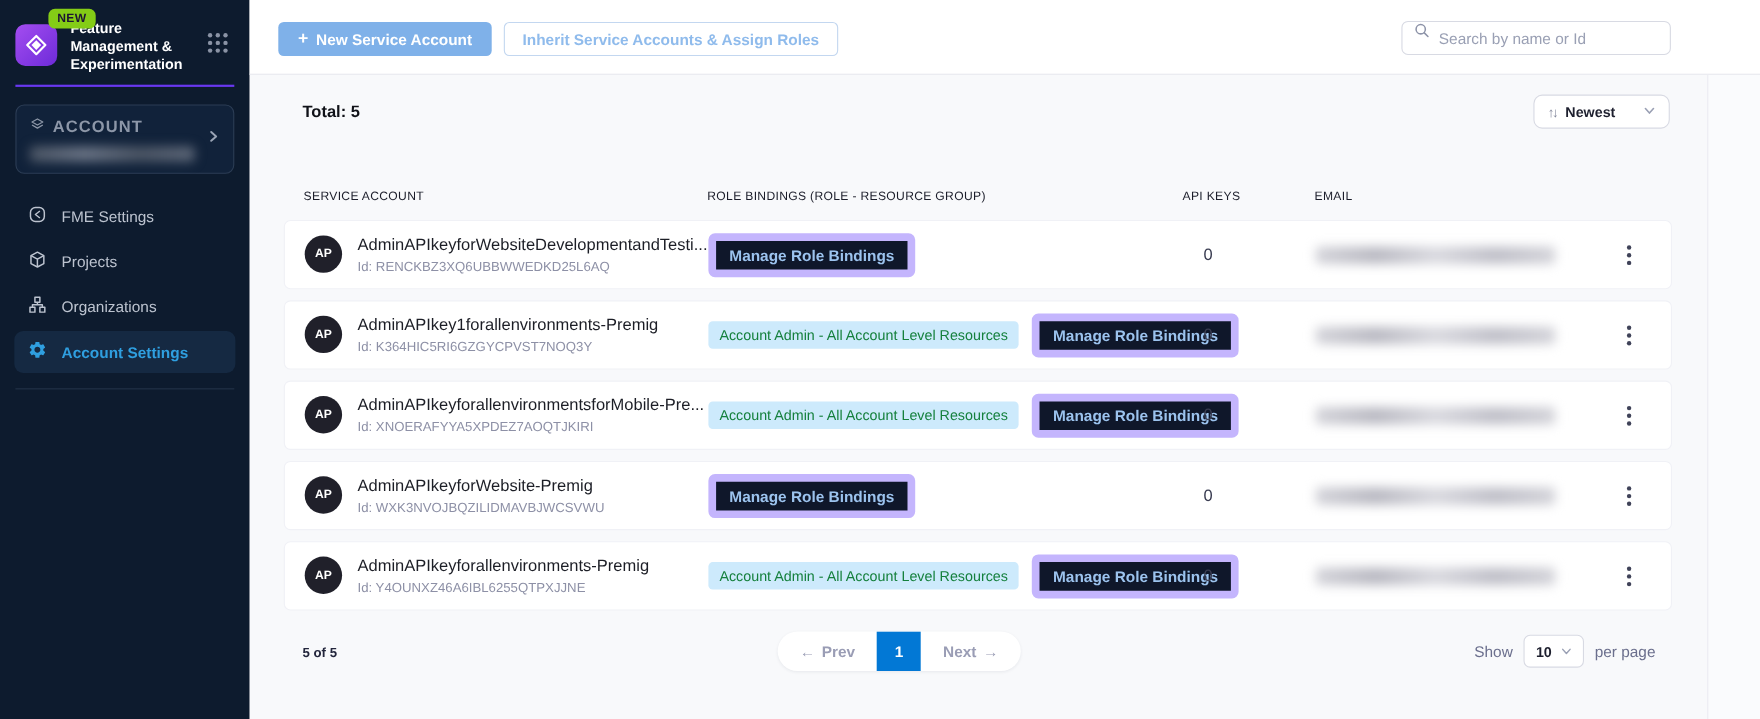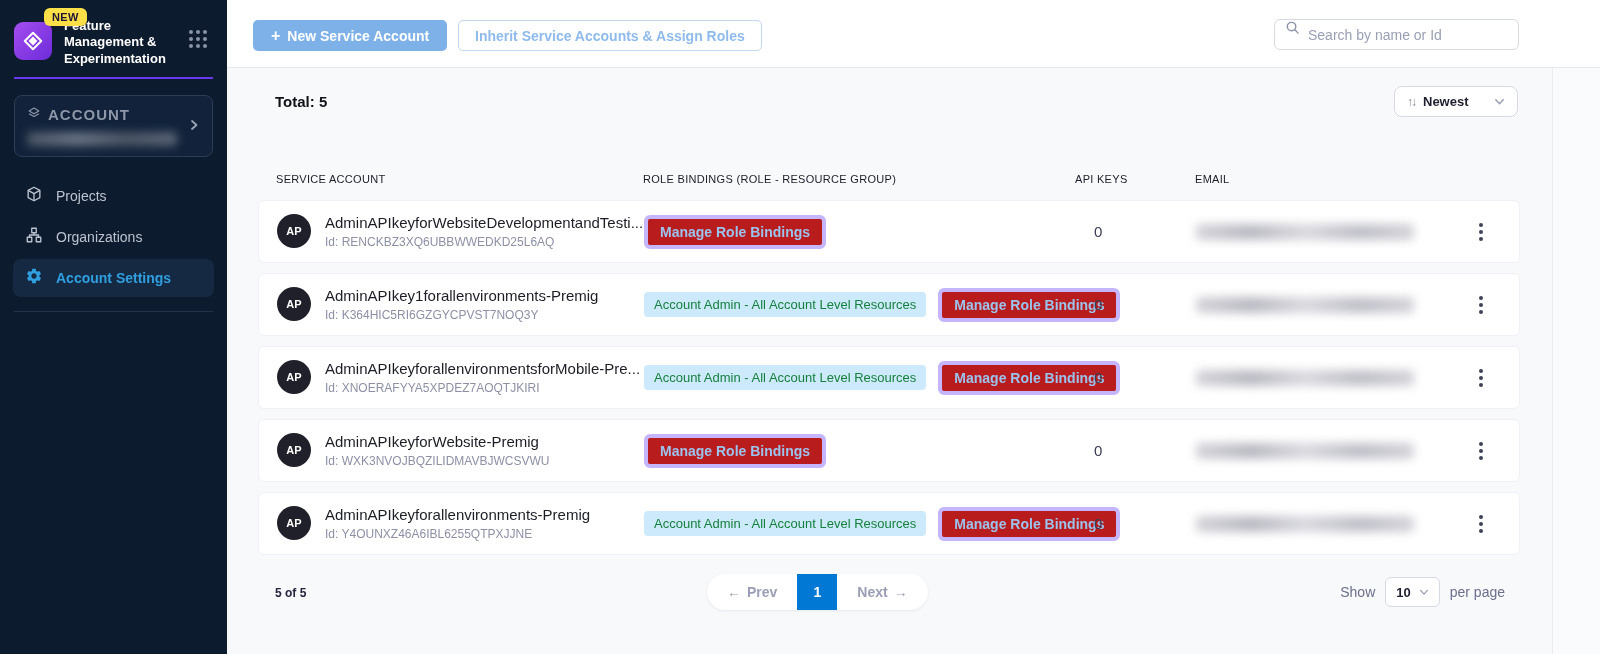--- a/index.html
+++ b/index.html
@@ -2,21 +2,21 @@
 <html style="--primary-blue: #0278d5; --chip-bg: #cdeafc; --sidebar-bg: #0d1b2e; --active-link: #2f9fe0; --brand-purple: #6938f0; --primary-button-bg: #7fb1e9;"><head>
 <meta charset="utf-8">
 <style>
   * { margin:0; padding:0; box-sizing:border-box; }
   html,body { width:1600px; height:654px; font-family:"Liberation Sans", sans-serif; }
   body { position:relative; background:#f8f9fb; overflow:hidden; }
 
   
   .sidebar { position:absolute; left:0; top:0; width:227px; height:654px; background:#0d1b2e; }
   .brand { position:relative; padding:10px 14px 0 14px; }
-  .new-badge { position:absolute; left:44px; top:8px; background:#fde047; color:#1d1533;
+  .new-badge { position:absolute; left:44px; top:8px; background:#84cc16; color:#1d1533;
     font-size:11px; font-weight:bold; padding:3px 8px; border-radius:6px; letter-spacing:.3px; z-index:2;}
   .logo { position:absolute; left:14px; top:22px; width:38px; height:38px; border-radius:9px;
     background:linear-gradient(135deg,#a44df0,#6d2bd9); display:flex; align-items:center; justify-content:center; }
   .brand-title { margin-left:50px; padding-top:8px; width:124px; color:#fff; font-size:13px;
     font-weight:bold; line-height:1.25; }
   .grid-icon { position:absolute; right:20px; top:30px; display:grid;
     grid-template-columns:repeat(3,4px); grid-gap:3px; }
   .grid-icon i { width:4px; height:4px; border-radius:50%; background:#8a93a5; }
   .brand-underline { margin:10px 14px 0 14px; height:2px; background:#6938f0; }
 
@@ -68,21 +68,21 @@
   .thead { height:22px; margin-bottom:10px; }
   .th { font-size:11px; font-weight:normal; color:#1b1d2a; letter-spacing:.3px; }
   .row { height:63px; background:#fff; border:1px solid #f0f1f6; border-radius:6px; margin-bottom:10px; }
   .cell-sa { display:flex; gap:14px; min-width:0; }
   .avatar { width:34px; height:34px; border-radius:50%; background:#20202a; color:#fff;
     font-size:11px; font-weight:bold; display:flex; align-items:center; justify-content:center; flex:0 0 auto; }
   .sa-name { font-size:15px; color:#1c1e26; white-space:nowrap; }
   .sa-id { font-size:12px; color:#8d90a6; margin-top:4px; white-space:nowrap; }
   .cell-rb { display:flex; align-items:center; gap:12px; }
   .role-chip { background:#cdeafc; color:#15803d; font-size:13px; padding:5px 10px; border-radius:4px; white-space:nowrap; }
-  .manage-btn { background:#b91c1c; border:4px solid #c4b5fd; border-radius:6px; color:#9cc3ee;
+  .manage-btn { background:#0f172a; border:7px solid #c4b5fd; border-radius:6px; color:#9cc3ee;
     font-size:14px; font-weight:bold; padding:5px 12px; cursor:pointer; white-space:nowrap;
     font-family:"Liberation Sans", sans-serif; }
   .cell-keys { font-size:15px; color:#3a3d52; padding-left:18px; }
   .email-blur { width:218px; height:16px; border-radius:4px;
     background:linear-gradient(90deg,#d4d4da,#b9b9c2,#d9d9df,#bfbfc8,#d4d4da); filter:blur(5px); }
   .kebab { display:flex; flex-direction:column; align-items:center; gap:3px; cursor:pointer;
     justify-self:center; padding:4px; }
   .kebab i { width:4px; height:4px; border-radius:50%; background:#3f4258; }
 
   
@@ -143,20 +143,29 @@
       <svg width="12" height="12" viewBox="0 0 12 12" fill="none" stroke="#9aa4b5" stroke-width="1.8" stroke-linecap="round" stroke-linejoin="round">
         <path d="M4 2 L8.5 6 L4 10"></path>
       </svg>
     </span>
   </div>
 
   <div class="nav">
     <div class="nav-item">
       <span>
         <svg width="18" height="18" viewBox="0 0 20 20" fill="none" stroke="currentColor" stroke-width="1.5" stroke-linejoin="round">
+          <rect x="3" y="3" width="14" height="14" rx="5"></rect>
+          <path d="M12.5 6.5 L8 10 L12.5 13.5"></path>
+        </svg>
+      </span>
+      <span>FME Settings</span>
+    </div>
+    <div class="nav-item">
+      <span>
+        <svg width="18" height="18" viewBox="0 0 20 20" fill="none" stroke="currentColor" stroke-width="1.5" stroke-linejoin="round">
           <path d="M10 2.5 L16.5 6 V14 L10 17.5 L3.5 14 V6 Z"></path>
           <path d="M3.5 6 L10 9.5 L16.5 6 M10 9.5 V17.5"></path>
         </svg>
       </span>
       <span>Projects</span>
     </div>
     <div class="nav-item">
       <span>
         <svg width="18" height="18" viewBox="0 0 20 20" fill="none" stroke="currentColor" stroke-width="1.5" stroke-linejoin="round">
           <rect x="7.5" y="2.5" width="5" height="5"></rect>

